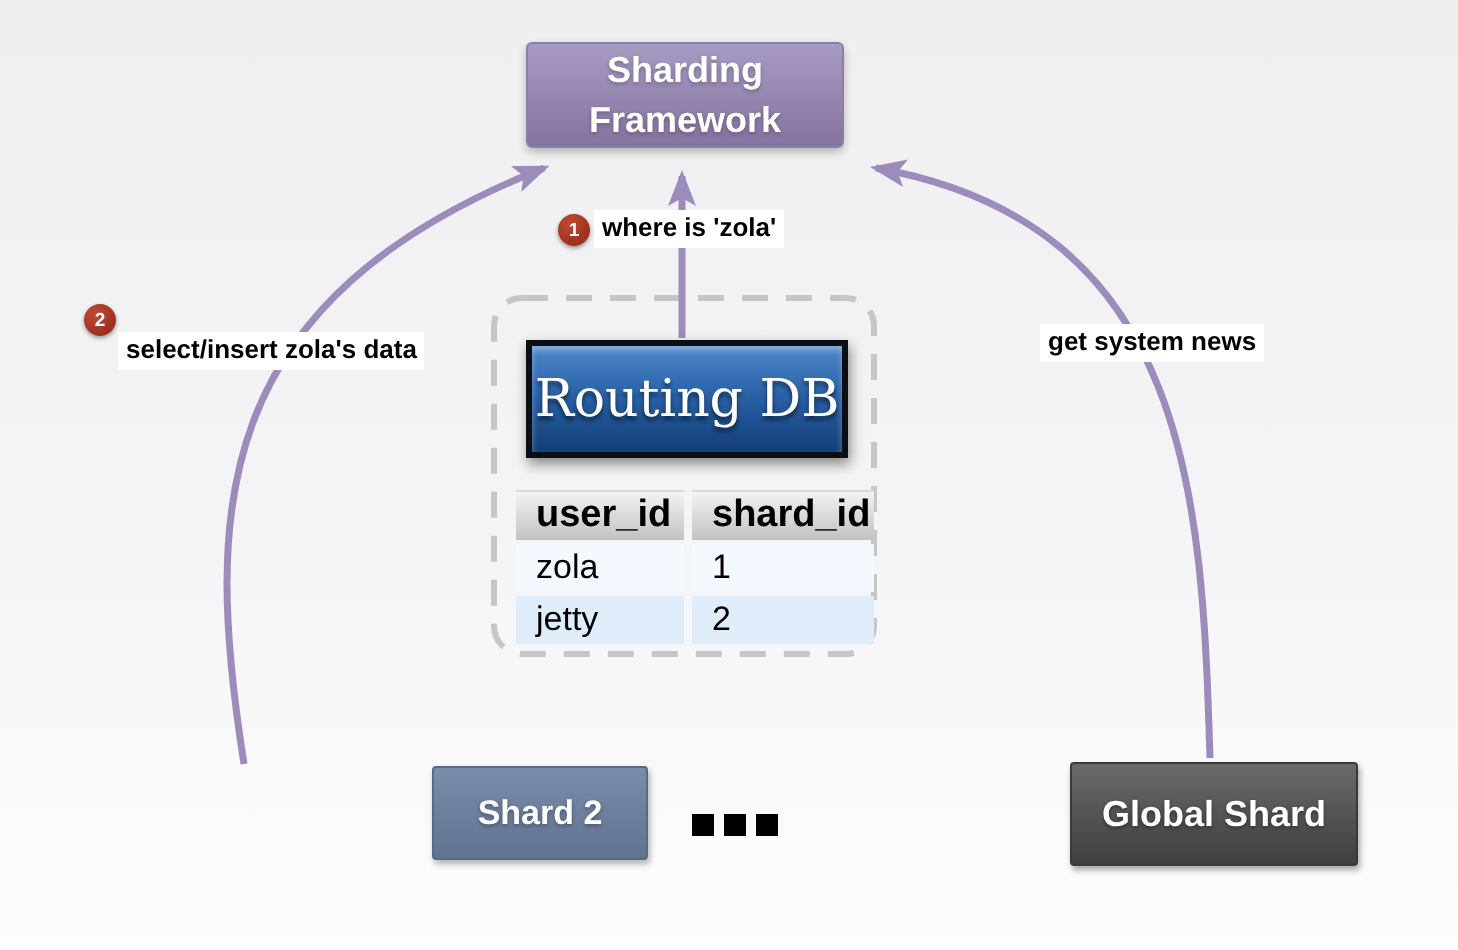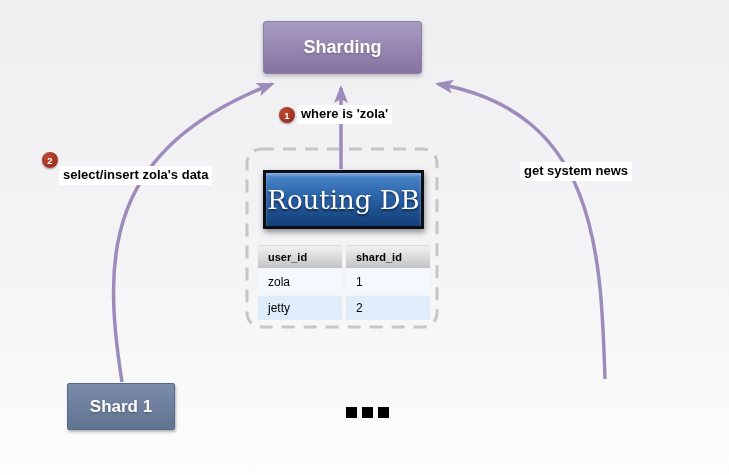--- a/index.html
+++ b/index.html
@@ -46,24 +46,24 @@
     box-shadow:1px 2px 3px rgba(0,0,0,.35);
     font-size:18px;font-weight:600;text-shadow:0 1px 2px rgba(0,0,0,.4);}
   .badge{position:absolute;width:16px;height:16px;border-radius:50%;
     background:radial-gradient(circle at 35% 30%,var(--badge-top),var(--badge-bottom));
     color:#fff;font-size:9.5px;font-weight:bold;display:flex;align-items:center;justify-content:center;
     box-shadow:0 1px 2px rgba(0,0,0,.4);}
   .chip{position:absolute;background:#ffffff;color:var(--text-dark);
     font-size:13px;font-weight:bold;padding:2px 4px;line-height:1.15;white-space:nowrap;}
   .rt{position:absolute;left:254px;top:243px;border-collapse:separate;border-spacing:4px 2px;}
   .rt th{width:72px;height:20px;text-align:left;padding:1px 2px 1px 10px;
-    font-size:11px;font-weight:bold;color:var(--text-dark);
+    font-size:19px;font-weight:bold;color:var(--text-dark);
     background:linear-gradient(180deg,var(--header-top),var(--header-bottom));
     border-top:1px solid #dadada;}
-  .rt td{height:22px;text-align:left;padding:1px 2px 1px 10px;font-size:12px;color:var(--text-dark);}
+  .rt td{height:22px;text-align:left;padding:1px 2px 1px 10px;font-size:17px;color:var(--text-dark);}
   .rt .r0 td{background:var(--row-odd);}
   .rt .r1 td{background:var(--row-even);}
   .dots{position:absolute;left:346px;top:407px;display:flex;gap:5px;}
   .sq{width:11px;height:11px;background:#000;}
   .bl{width:100%;}
 </style>
 </head>
 <body>
 
 <div class="canvas">
@@ -76,20 +76,21 @@
     </defs>
     <rect class="dashed" x="247" y="149" width="190" height="178" rx="14" stroke-dasharray="13 9"></rect>
     <path class="arrow" d="M122,382 C102,255 105,150 272,84" marker-end="url(#ah)"></path>
     <path class="arrow" d="M341,169 L341,88" marker-end="url(#ah)"></path>
     <path class="arrow" d="M605,379 C601,250 596,112 438,84" marker-end="url(#ah)"></path>
   </svg>
 
   <div class="box framework">
     <div>
       <div class="bl">Sharding</div>
+      <div class="bl">Framework</div>
     </div>
   </div>
 
   <div class="badge" style="left:279px;top:107px;">1</div>
   <div class="chip" style="left:297px;top:105px;">where is 'zola'</div>
 
   <div class="badge" style="left:42px;top:152px;">2</div>
   <div class="chip" style="left:520px;top:162px;">get system news</div>
 
   <div class="chip" style="left:59px;top:166px;">select/insert zola's data</div>
@@ -108,24 +109,27 @@
       <td>zola</td>
       <td>1</td>
     </tr>
     <tr class="r1">
       <td>jetty</td>
       <td>2</td>
     </tr>
   </tbody>
     </table>
 
-  <div class="box shard shard1">
-    <span>Shard 1</span>
+  <div class="box shard shard2">
+    <span>Shard 2</span>
   </div>
 
   <div class="dots">
     <span class="sq"></span>
     <span class="sq"></span>
     <span class="sq"></span>
   </div>
 
+  <div class="box global">
+    <span>Global Shard</span>
+  </div>
 
 </div>
 
 </body></html>

